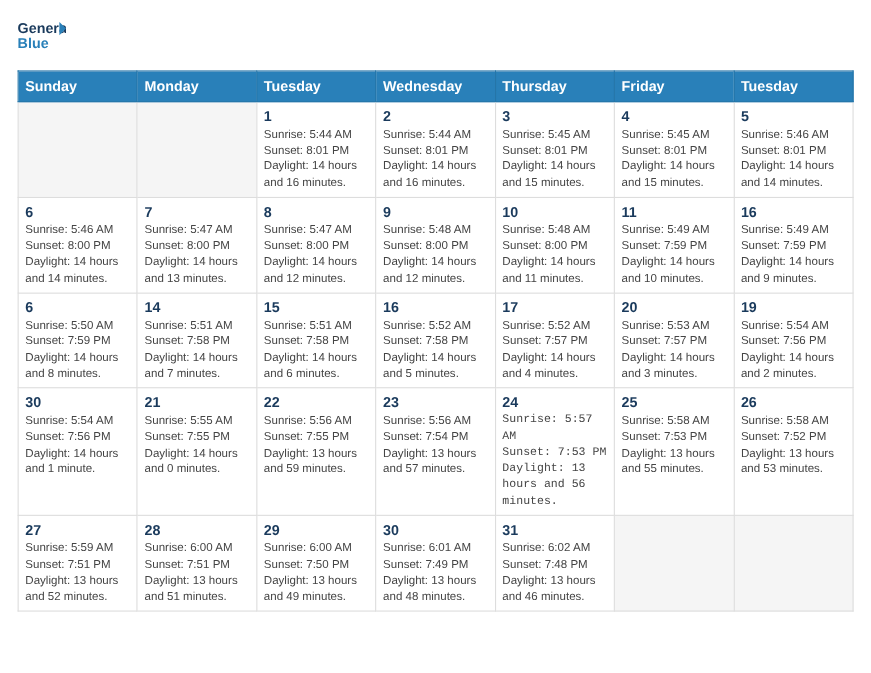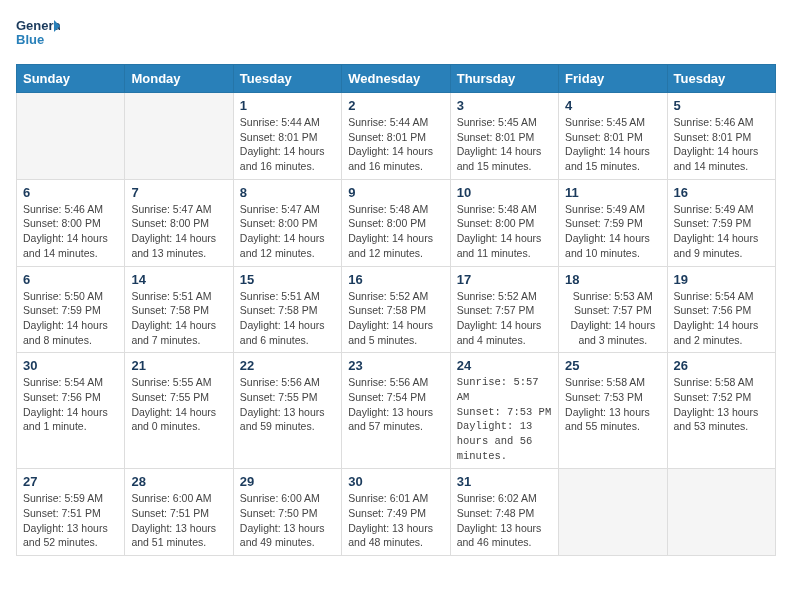--- a/index.html
+++ b/index.html
@@ -207,22 +207,22 @@
 Sunset: 7:58 PM
 Daylight: 14 hours and 5 minutes.</div>
         </td>
         <td>
           <div class="day-num">17</div>
           <div class="day-info" style="white-space: pre-line;">Sunrise: 5:52 AM
 Sunset: 7:57 PM
 Daylight: 14 hours and 4 minutes.</div>
         </td>
         <td>
-          <div class="day-num">18</div>
-          <div class="day-info" style="white-space: pre-line; text-align: center;">Sunrise: 5:53 AM
+          <div class="day-num">20</div>
+          <div class="day-info" style="white-space: pre-line;">Sunrise: 5:53 AM
 Sunset: 7:57 PM
 Daylight: 14 hours and 3 minutes.</div>
         </td>
         <td>
           <div class="day-num">19</div>
           <div class="day-info" style="white-space: pre-line;">Sunrise: 5:54 AM
 Sunset: 7:56 PM
 Daylight: 14 hours and 2 minutes.</div>
         </td>
       </tr>

